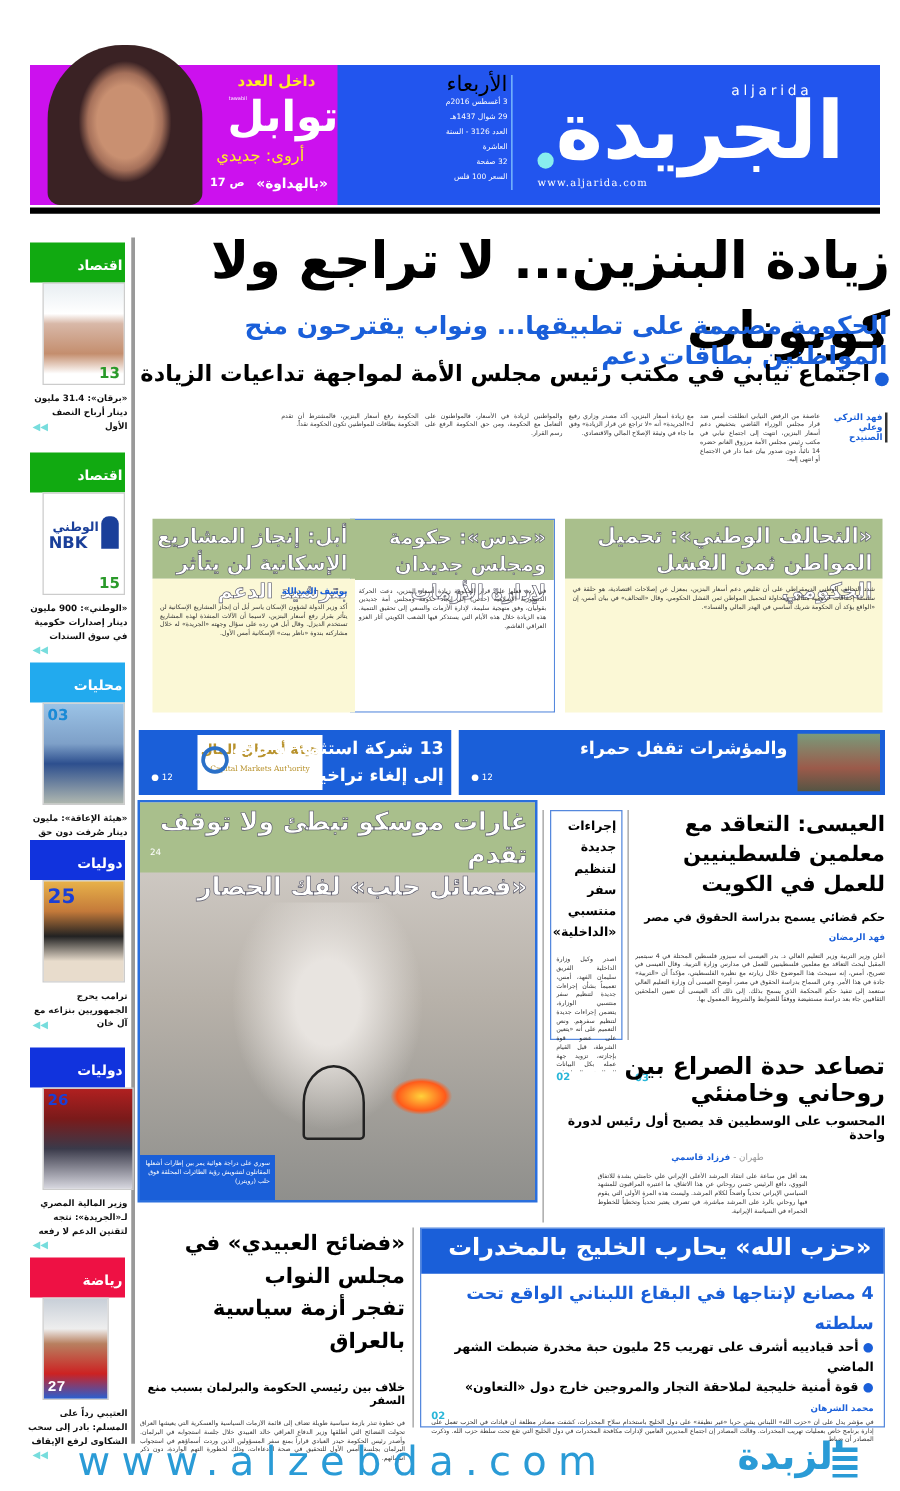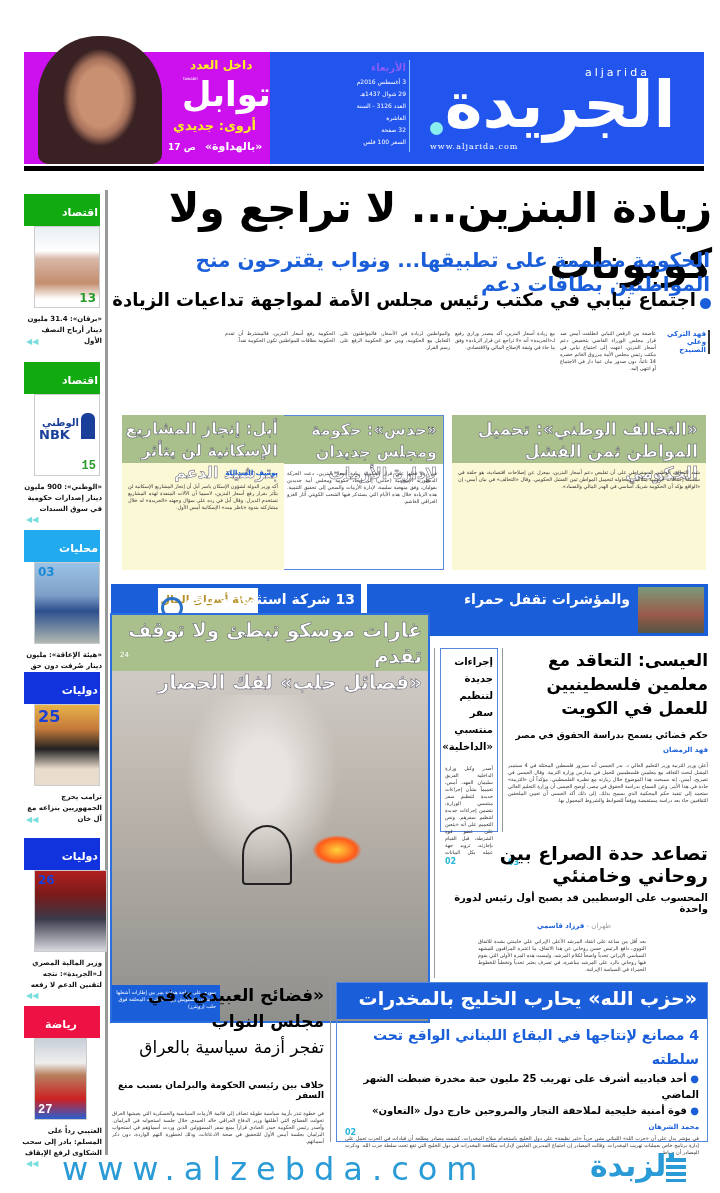--- a/index.html
+++ b/index.html
@@ -26,34 +26,34 @@
 <div class="abs" style="left:431px;top:122px;width:14px;height:14px;border-radius:50%;background:#88eeee"></div>
 <div class="abs" id="logo-url" style="left:430px;top:142px">www.aljarida.com</div>
 
 <div class="abs" style="left:24px;top:52px;width:680px;height:112px;background:#2255ee"></div>
 <div class="abs" style="left:430px;top:60px;width:260px;height:90px;color:#fff;font-size:64px;font-weight:bold;line-height:90px;text-align:center">الجريدة</div>
 <div class="abs" style="left:585px;top:66px;color:#fff;font-size:11px;letter-spacing:3px;direction:ltr">aljarida</div>
 <div class="abs" style="left:430px;top:122px;width:13px;height:13px;border-radius:50%;background:#88eeee"></div>
 <div class="abs" style="left:430px;top:142px;color:#fff;font-size:8px;letter-spacing:1px;direction:ltr;font-family:'DejaVu Serif',serif">www.aljarida.com</div>
 
 <div class="abs" style="left:340px;top:60px;width:70px;height:92px;border-right:1px solid #88ccff;padding-right:3px;text-align:right;color:#fff">
-  <div style="color:#8b5cf6;font-size:10px;font-weight:bold;line-height:16px">الأربعاء</div>
+  <div style="color:#000000;font-size:17px;font-weight:normal;line-height:16px">الأربعاء</div>
   <div style="font-size:6px;line-height:12px">3 أغسطس 2016م</div>
   <div style="font-size:6px;line-height:12px">29 شوال 1437هـ</div>
   <div style="font-size:6px;line-height:12px">العدد 3126 - السنة العاشرة</div>
   <div style="font-size:6px;line-height:12px">32 صفحة</div>
   <div style="font-size:6px;line-height:12px">السعر 100 فلس</div>
 </div>
 
 <div class="abs" style="left:24px;top:52px;width:246px;height:112px;background:#cc11ee"></div>
 <div class="abs" style="left:38px;top:36px;width:124px;height:128px;border-radius:60px 60px 10px 10px;background:radial-gradient(ellipse 30% 38% at 50% 48%,#c99071 60%,#a5705a 80%,#3a2224 100%),#2f1c1e"></div>
 <div class="abs" style="left:190px;top:58px;color:#ffee22;font-size:12px;font-weight:bold">داخل العدد</div>
 <div class="abs" style="left:182px;top:74px;color:#fff;font-size:34px;font-weight:bold">توابل</div>
 <div class="abs" style="left:183px;top:76px;color:#fff;font-size:4px;direction:ltr">tawabil</div>
-<div class="abs" style="left:173px;top:118px;color:#ffee22;font-size:13px;font-weight:bold">أروى: جديدي</div>
+<div class="abs" style="left:173px;top:118px;color:#ffee22;font-size:13px;font-weight:normal">أروى: جديدي</div>
 <div class="abs" style="left:205px;top:140px;color:#fff;font-size:11px;font-weight:bold">«بالهداوة»</div>
 <div class="abs" style="left:168px;top:142px;color:#fff;font-size:9px;font-weight:bold">ص 17</div>
 
 <div class="abs" style="left:24px;top:166px;width:680px;height:5px;background:#000"></div>
 
 <div class="abs" style="left:112px;top:180px;width:600px;text-align:right;font-size:41px;font-weight:bold;line-height:56px;color:#000">زيادة البنزين... لا تراجع ولا كوبونات</div>
 <div class="abs" style="left:112px;top:248px;width:598px;text-align:right;font-size:20px;font-weight:bold;color:#1a5fd9">الحكومة مصممة على تطبيقها... ونواب يقترحون منح المواطنين بطاقات دعم</div>
 <div class="abs" style="left:112px;top:289px;width:584px;text-align:right;font-size:18px;font-weight:bold;color:#000">اجتماع نيابي في مكتب رئيس مجلس الأمة لمواجهة تداعيات الزيادة</div>
 <div class="abs" style="left:700px;top:298px;width:11px;height:11px;border-radius:50%;background:#1a5fd9"></div>
 
@@ -111,21 +111,21 @@
 </div>
 <div class="abs" style="left:502px;top:648px;width:1px;height:184px;background:#999"></div>
 
 <div class="abs" style="left:440px;top:648px;width:58px;height:184px;border:1px solid #5588dd;padding:4px;text-align:right">
   <div style="font-size:10px;font-weight:bold;line-height:17px;color:#000">إجراءات جديدة لتنظيم سفر منتسبي «الداخلية»</div>
   <div class="txt" style="margin-top:10px;height:92px;overflow:hidden">أصدر وكيل وزارة الداخلية الفريق سليمان الفهد، أمس، تعميماً بشأن إجراءات جديدة لتنظيم سفر منتسبي الوزارة، يتضمن إجراءات جديدة لتنظيم سفرهم. ونص التعميم على أنه «يتعين على عضو قوة الشرطة، قبل القيام بإجازته، تزويد جهة عمله بكل البيانات المطلوبة، والمعلومات المتعلقة بمكان وجوده أثناء</div>
   <div class="more" style="text-align:left">02</div>
 </div>
 <div class="abs" style="left:434px;top:648px;width:1px;height:330px;background:#999"></div>
 
-<div class="abs" style="left:110px;top:613px;width:320px;height:410px;border:2px solid #2a6fdd;background:linear-gradient(#d9d4cf,#b7b1a9 50%,#8f8f8c)">
+<div class="abs" style="left:110px;top:640px;width:320px;height:322px;border:2px solid #2a6fdd;background:linear-gradient(#d9d4cf,#b7b1a9 50%,#8f8f8c)">
   <div class="box-h" style="height:56px;font-size:20px;line-height:26px;text-align:right;padding:2px 6px 0 0">
     <div>غارات موسكو تبطئ ولا توقف تقدم</div>
     <div>«فصائل حلب» لفك الحصار</div>
   </div>
   <div style="position:absolute;left:8px;top:36px;color:#fff;font-size:7px">24</div>
   <div style="position:absolute;left:60px;top:80px;width:180px;height:200px;background:radial-gradient(ellipse at 50% 40%,#e8e4e0 20%,transparent 60%)"></div>
   <div style="position:absolute;left:200px;top:220px;width:50px;height:30px;border-radius:50%;background:radial-gradient(#ffd23a,#ff5a1a 55%,transparent 70%)"></div>
   <div style="position:absolute;left:130px;top:210px;width:50px;height:60px;border:2px solid #222;border-radius:50% 50% 4px 4px"></div>
   <div style="position:absolute;left:0;bottom:0;width:108px;height:36px;background:#1a5fd9;color:#fff;font-size:5px;line-height:7px;padding:4px;text-align:right">سوري على دراجة هوائية يمر بين إطارات أشعلها المقاتلون لتشويش رؤية الطائرات المحلقة فوق حلب (رويترز)</div>
 </div>
@@ -133,21 +133,21 @@
 <div class="abs" style="left:440px;top:842px;width:268px;text-align:right">
   <div style="font-size:19px;font-weight:bold;color:#000">تصاعد حدة الصراع بين روحاني وخامنئي</div>
   <div style="font-size:10px;font-weight:bold;margin-top:6px;color:#000">المحسوب على الوسطيين قد يصبح أول رئيس لدورة واحدة</div>
   <div style="margin-top:8px;text-align:center;font-size:7px;color:#999"><span>طهران -</span> <span class="byline" style="display:inline">فرزاد قاسمي</span></div>
   <div class="txt" style="margin-top:8px;width:168px;margin-left:auto;margin-right:62px;height:54px;overflow:hidden">بعد أقل من ساعة على انتقاد المرشد الأعلى الإيراني علي خامنئي بشدة للاتفاق النووي، دافع الرئيس حسن روحاني عن هذا الاتفاق، ما اعتبره المراقبون للمشهد السياسي الإيراني تحدياً واضحاً لكلام المرشد. وليست هذه المرة الأولى التي يقوم فيها روحاني بالرد على المرشد مباشرة، في تصرف يعتبر تحدياً وتخطياً للخطوط الحمراء في السياسة الإيرانية.</div>
   <div class="more" style="text-align:left">02</div>
 </div>
 
 <div class="abs" style="left:112px;top:982px;width:212px;text-align:right">
   <div style="font-size:17px;font-weight:bold;line-height:26px;color:#000">«فضائح العبيدي» في مجلس النواب</div>
-  <div style="font-size:17px;font-weight:normal;line-height:26px;color:#000">تفجر أزمة سياسية بالعراق</div>
+  <div style="font-size:17px;font-weight:bold;line-height:26px;color:#000">تفجر أزمة سياسية بالعراق</div>
   <div style="font-size:9px;font-weight:bold;margin-top:20px;color:#000">خلاف بين رئيسي الحكومة والبرلمان بسبب منع السفر</div>
   <div class="txt" style="margin-top:10px;height:100px;overflow:hidden">في خطوة تنذر بأزمة سياسية طويلة تضاف إلى قائمة الأزمات السياسية والعسكرية التي يعيشها العراق تحولت الفضائح التي أطلقها وزير الدفاع العراقي خالد العبيدي خلال جلسة استجوابه في البرلمان. وأصدر رئيس الحكومة حيدر العبادي قراراً بمنع سفر المسؤولين الذين وردت أسماؤهم في استجواب البرلمان بجلسة أمس الأول للتحقيق في صحة الادعاءات، وذلك لخطورة التهم الواردة، دون ذكر أسمائهم.</div>
 
 </div>
 <div class="abs" style="left:330px;top:982px;width:1px;height:160px;background:#999"></div>
 
 <div class="abs" style="left:336px;top:982px;width:372px;height:160px;border:1px solid #5588dd">
   <div style="height:36px;background:#1a5fd9;color:#fff;font-size:19px;font-weight:bold;text-align:right;padding:4px 10px 0 0">«حزب الله» يحارب الخليج بالمخدرات</div>
   <div style="text-align:right;padding:4px 8px 0 0">
     <div style="font-size:14px;font-weight:bold;color:#1a5fd9;line-height:24px">4 مصانع لإنتاجها في البقاع اللبناني الواقع تحت سلطته</div>
@@ -170,21 +170,21 @@
       <div style="position: absolute; left: 26px; top: 143px; font-size: 8px; color: rgb(119, 221, 221); direction: ltr;">◀◀</div>
     </div>
     <div style="position: absolute; left: 0px; top: 362px; width: 104px; height: 165px;">
       <div class="abs sec" style="top: 0px; background: rgb(17, 170, 17); position: absolute; left: 24px; width: 76px; height: 32px; color: rgb(255, 255, 255); font-size: 11px; font-weight: bold; text-align: right; padding: 12px 2px 0px 0px;">اقتصاد</div>
       <div style="position: absolute; left: 34px; top: 32px; width: 66px; height: 82px; border: 1px solid rgb(204, 204, 204); background: rgb(255, 255, 255);">
         <div style="position: absolute; left: 4px; top: 22px; color: rgb(26, 63, 154); font-size: 10px; font-weight: bold; line-height: 12px; text-align: right; width: 40px;">
           <div>الوطني</div>
           <div style="direction:ltr;text-align:left;font-size:13px">NBK</div>
         </div>
         <div style="position: absolute; right: 4px; top: 18px; width: 14px; height: 26px; background: rgb(26, 63, 154); border-radius: 6px 6px 0px 0px;"></div>
-        <div style="position: absolute; font-size: 12px; font-weight: bold; direction: ltr; right: 3px; bottom: 2px; color: rgb(42, 154, 42); font-family: Liberation Mono, monospace;">15</div>
+        <div style="position: absolute; font-size: 12px; font-weight: bold; direction: ltr; right: 3px; bottom: 2px; color: rgb(42, 154, 42);">15</div>
       </div>
       <div style="position: absolute; left: 22px; top: 120px; width: 80px; font-size: 7px; font-weight: bold; text-align: right; line-height: 11px; color: rgb(17, 17, 17);">«الوطني»: 900 مليون دينار إصدارات حكومية في سوق السندات</div>
       <div style="position: absolute; left: 26px; top: 153px; font-size: 8px; color: rgb(119, 221, 221); direction: ltr;">◀◀</div>
     </div>
     <div style="position: absolute; left: 0px; top: 530px; width: 104px; height: 165px;">
       <div class="abs sec" style="top: 0px; background: rgb(34, 170, 238); position: absolute; left: 24px; width: 76px; height: 32px; color: rgb(255, 255, 255); font-size: 11px; font-weight: bold; text-align: right; padding: 12px 2px 0px 0px;">محليات</div>
       <div style="position: absolute; left: 34px; top: 32px; width: 66px; height: 82px; border: 1px solid rgb(204, 204, 204); background: linear-gradient(rgb(155, 195, 230), rgb(126, 160, 200) 40%, rgb(45, 79, 142) 60%, rgb(176, 184, 176));">
         <div style="position: absolute; font-size: 12px; font-weight: bold; direction: ltr; left: 3px; top: 2px; color: rgb(26, 138, 214);">03</div>
       </div>
       <div style="position: absolute; left: 22px; top: 120px; width: 80px; font-size: 7px; font-weight: bold; text-align: right; line-height: 11px; color: rgb(17, 17, 17);">«هيئة الإعاقة»: مليون دينار صُرفت دون حق</div>
@@ -200,21 +200,21 @@
     </div>
     <div style="position: absolute; left: 0px; top: 838px; width: 104px; height: 165px;">
       <div class="abs sec" style="top: 0px; background: rgb(17, 51, 221); position: absolute; left: 24px; width: 76px; height: 32px; color: rgb(255, 255, 255); font-size: 11px; font-weight: bold; text-align: right; padding: 12px 2px 0px 0px;">دوليات</div>
       <div style="position: absolute; left: 34px; top: 32px; width: 73px; height: 82px; border: 1px solid rgb(204, 204, 204); background: linear-gradient(rgb(177, 32, 32), rgb(122, 26, 26) 30%, rgb(58, 58, 74) 60%, rgb(216, 216, 224));">
         <div style="position: absolute; font-size: 12px; font-weight: bold; direction: ltr; left: 3px; top: 2px; color: rgb(26, 63, 214);">26</div>
       </div>
       <div style="position: absolute; left: 22px; top: 120px; width: 80px; font-size: 7px; font-weight: bold; text-align: right; line-height: 11px; color: rgb(17, 17, 17);">وزير المالية المصري لـ«الجريدة»: نتجه لتقنين الدعم لا رفعه</div>
       <div style="position: absolute; left: 26px; top: 153px; font-size: 8px; color: rgb(119, 221, 221); direction: ltr;">◀◀</div>
     </div>
     <div style="position: absolute; left: 0px; top: 1006px; width: 104px; height: 165px;">
-      <div class="abs sec" style="top: 0px; background: rgb(238, 17, 68); position: absolute; left: 24px; width: 76px; height: 32px; color: rgb(255, 255, 255); font-size: 11px; font-weight: bold; text-align: center; padding: 12px 2px 0px 0px;">رياضة</div>
+      <div class="abs sec" style="top: 0px; background: rgb(238, 17, 68); position: absolute; left: 24px; width: 76px; height: 32px; color: rgb(255, 255, 255); font-size: 11px; font-weight: bold; text-align: right; padding: 12px 2px 0px 0px;">رياضة</div>
       <div style="position: absolute; left: 34px; top: 32px; width: 53px; height: 82px; border: 1px solid rgb(204, 204, 204); background: linear-gradient(rgb(200, 207, 216), rgb(238, 238, 238) 30%, rgb(184, 128, 96) 45%, rgb(204, 34, 34) 75%, rgb(42, 95, 208)); font-family: Liberation Mono, monospace;">
         <div style="position: absolute; font-size: 12px; font-weight: bold; direction: ltr; left: 3px; bottom: 2px; color: rgb(255, 255, 255);">27</div>
       </div>
       <div style="position: absolute; left: 22px; top: 120px; width: 80px; font-size: 7px; font-weight: bold; text-align: right; line-height: 11px; color: rgb(17, 17, 17);">العتيبي رداً على المسلم: بادر إلى سحب الشكاوى لرفع الإيقاف</div>
       <div style="position: absolute; left: 26px; top: 153px; font-size: 8px; color: rgb(119, 221, 221); direction: ltr;">◀◀</div>
     </div>
   </div>
 
 <div class="abs" style="left:62px;top:1150px;color:#2a9bd6;font-size:32px;letter-spacing:9px;direction:ltr">www.alzebda.com</div>
 <div class="abs" style="left:590px;top:1148px;color:#2a9bd6;font-size:30px;font-weight:bold">الزبدة</div>

